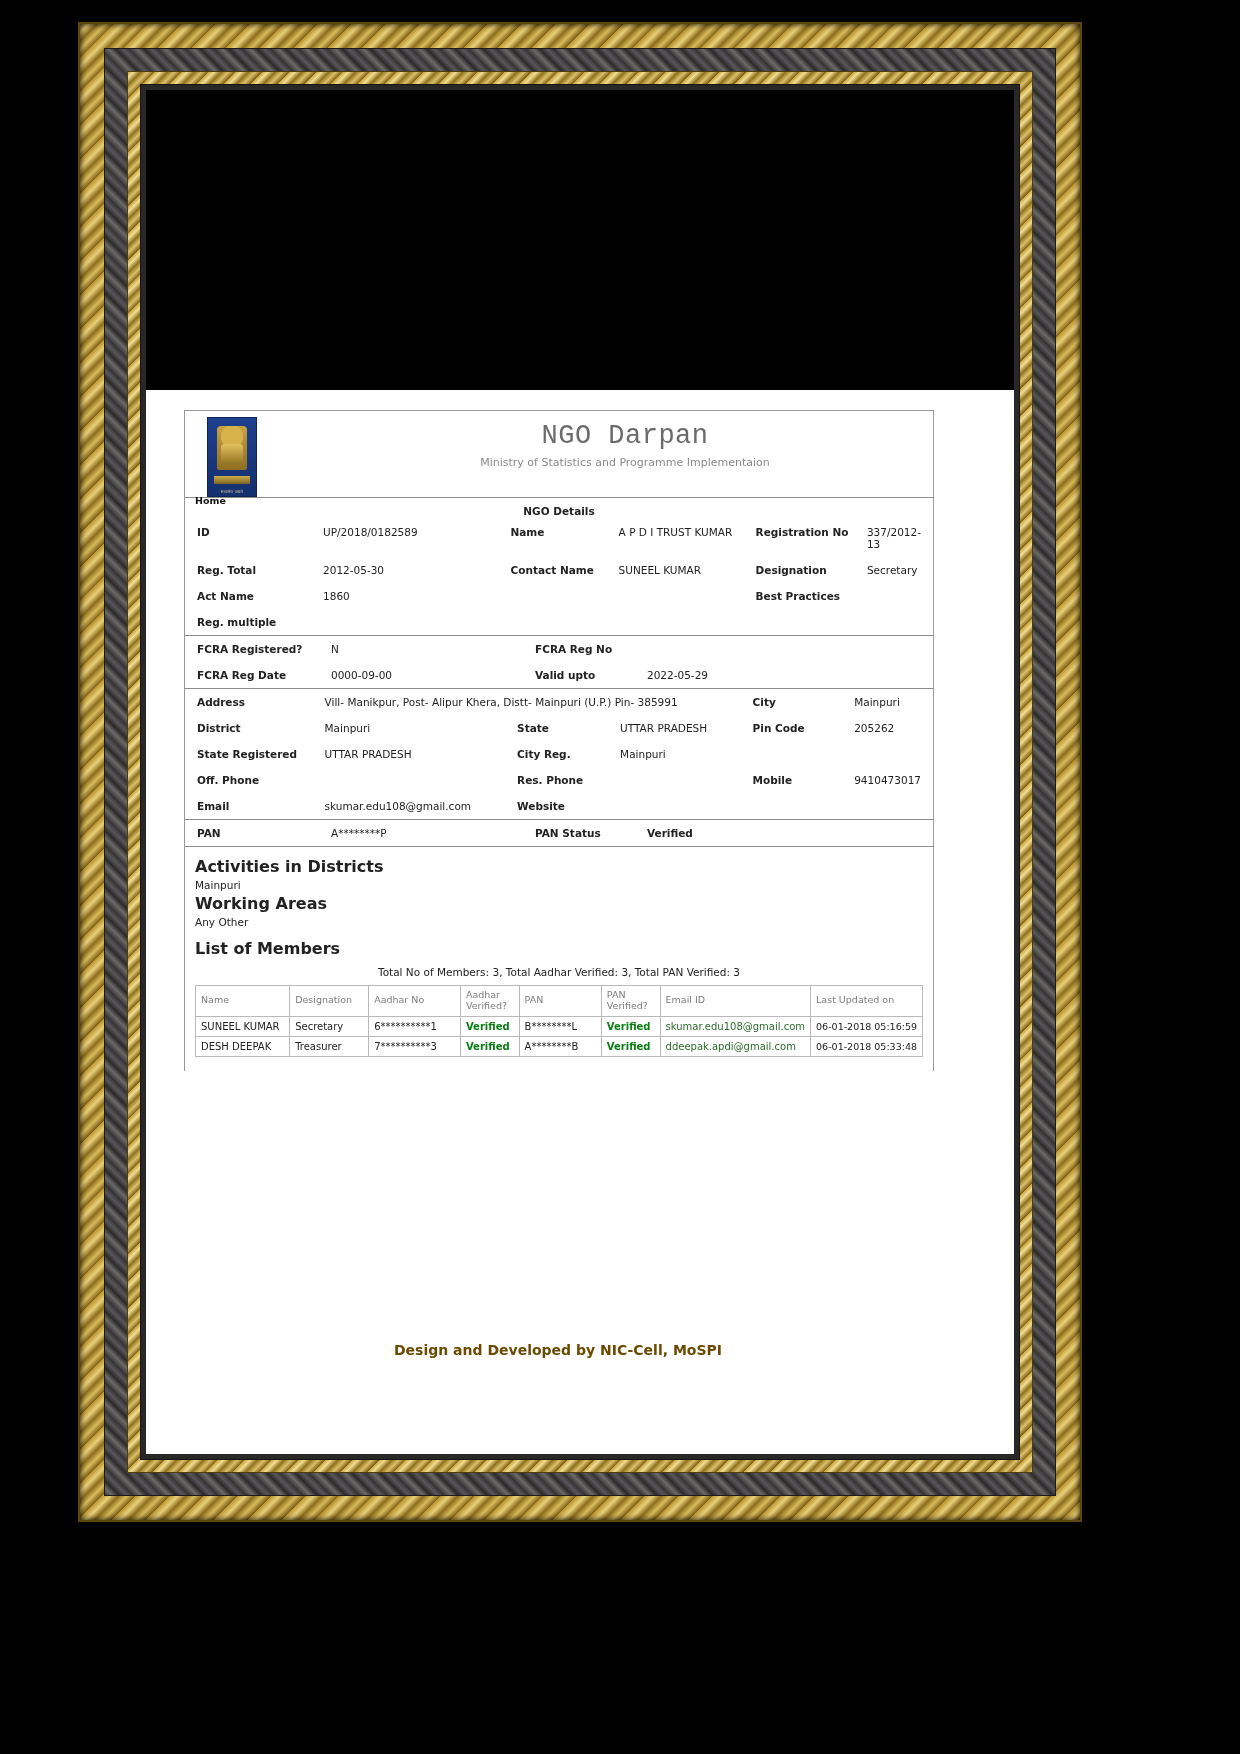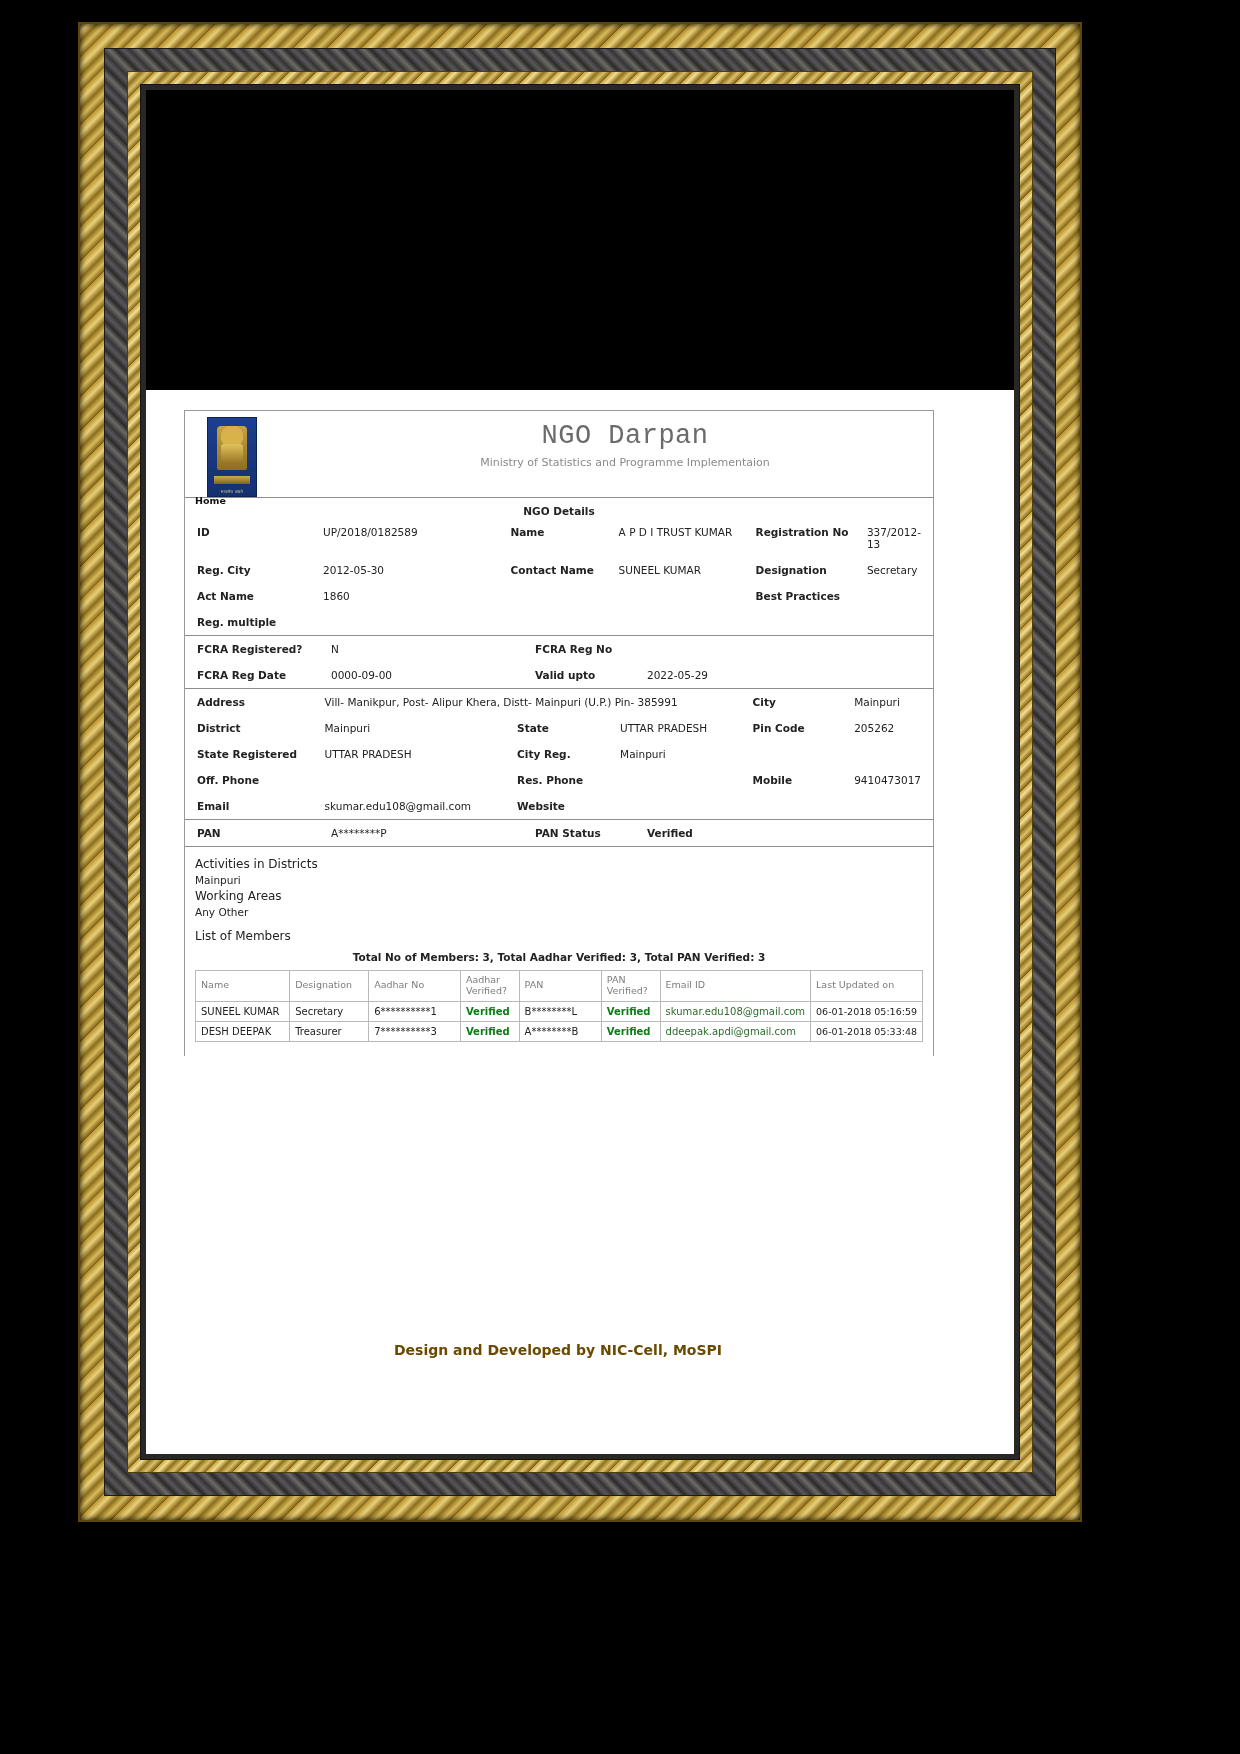--- a/index.html
+++ b/index.html
@@ -170,26 +170,26 @@
   .c6 { width: auto; }
 
   .ngo-details-title {
     text-align: center;
     font-weight: bold;
     font-size: 10.5px;
     padding: 7px 0 2px 0;
   }
   .verified { color: #0a7d14; font-weight: bold; }
 
-  .block-title { font-weight: normal; padding: 10px 10px 2px 10px; font-size: 12px;}
+  .block-title { font-weight: bold; padding: 10px 10px 2px 10px; font-size: 16px;}
   .block-text { padding: 1px 10px; font-size: 10.5px; }
 
   .members-summary {
     text-align: center;
-    font-weight: bold;
+    font-weight: normal;
     font-size: 10.5px;
     padding: 6px 0 7px 0;
   }
 
   table.members {
     width: calc(100% - 20px);
     margin: 0 10px 8px 10px;
     border-collapse: collapse;
     font-size: 10px;
   }
@@ -259,21 +259,21 @@
                 <tbody>
                     <tr>
                   <td class="lbl c1">ID</td>
                   <td class="c2">UP/2018/0182589</td>
                   <td class="lbl c3">Name</td>
                   <td class="c4">A P D I TRUST KUMAR</td>
                   <td class="lbl c5">Registration No</td>
                   <td class="c6">337/2012-13</td>
                 </tr>
                 <tr>
-                  <td class="lbl">Reg. City</td>
+                  <td class="lbl">Reg. Total</td>
                   <td>2012-05-30</td>
                   <td class="lbl">Contact Name</td>
                   <td>SUNEEL KUMAR</td>
                   <td class="lbl">Designation</td>
                   <td>Secretary</td>
                 </tr>
                 <tr>
                   <td class="lbl">Act Name</td>
                   <td>1860</td>
                   <td class="lbl"></td>

